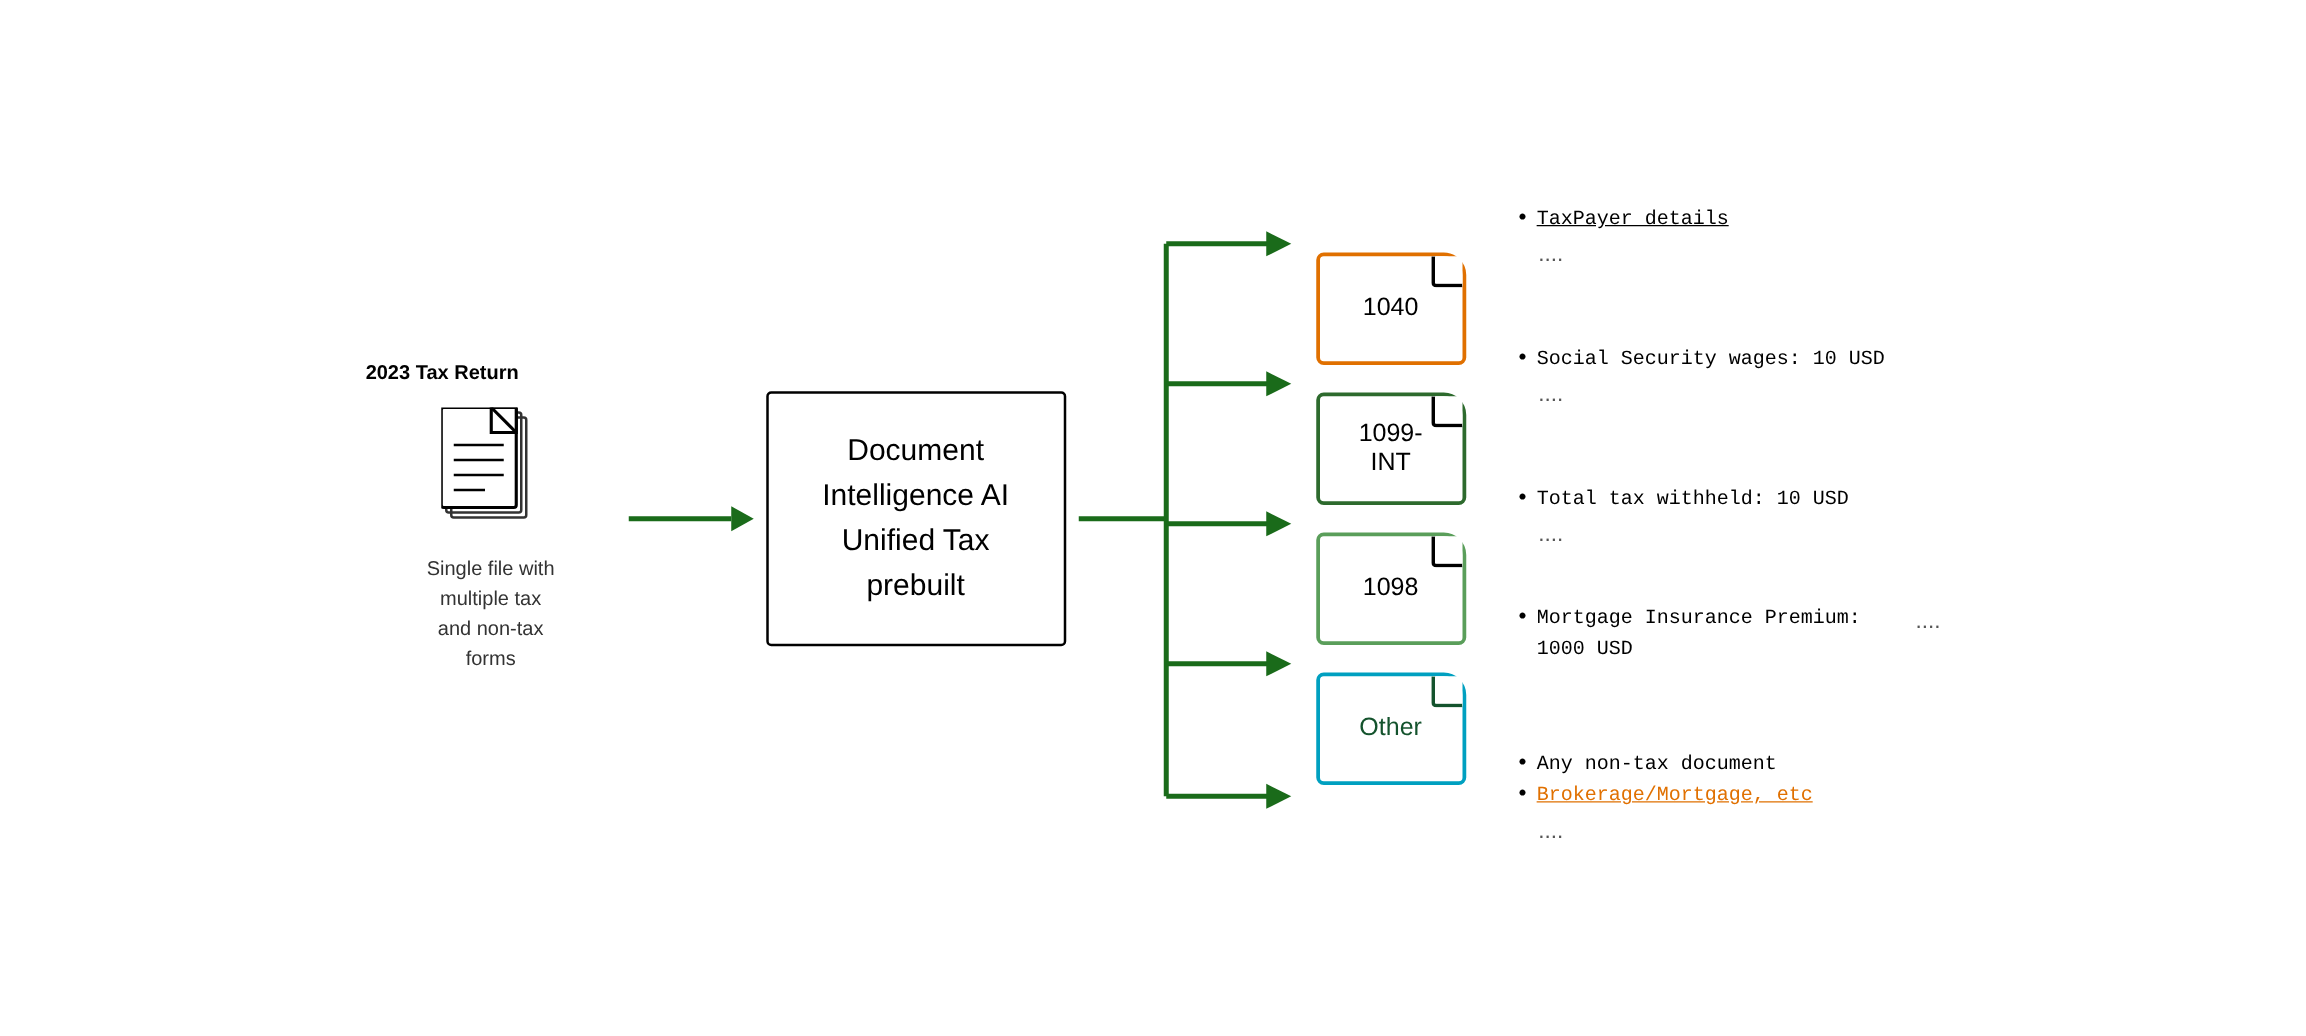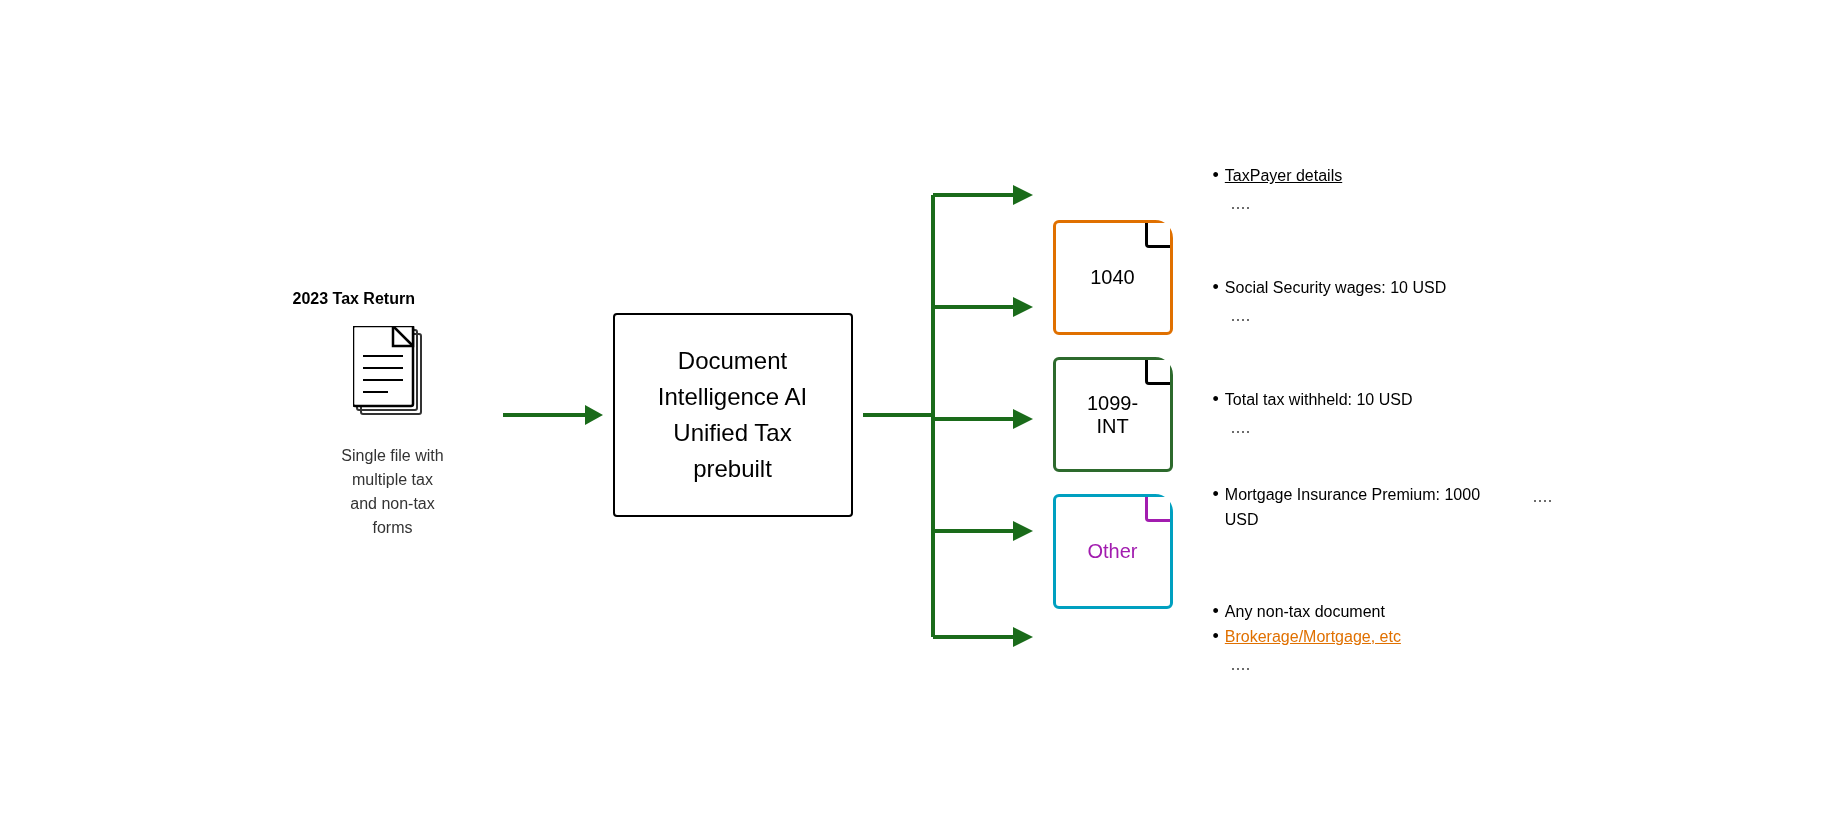--- a/index.html
+++ b/index.html
@@ -105,21 +105,21 @@
     }
 
     .form-row {
       display: flex;
       align-items: center;
       gap: 0;
     }
 
     .form-card {
       width: 120px;
-      height: 115px;
+      height: 90px;
       border-radius: 6px 18px 6px 6px;
       border: 3px solid;
       display: flex;
       align-items: center;
       justify-content: center;
       font-size: 20px;
       font-weight: 500;
       color: #000;
       background: #fff;
       position: relative;
@@ -137,41 +137,42 @@
       border-bottom: 3px solid currentColor;
       border-left: 3px solid currentColor;
       border-radius: 0 0 0 4px;
       
     }
 
     .form-card.orange { border-color: #E07000; color: #000; }
     .form-card.purple { border-color: #9B27AF; color: #000; }
     .form-card.dark-green { border-color: #2D6A2D; color: #000; }
     .form-card.light-green { border-color: #5A9E5A; color: #000; }
-    .form-card.cyan { border-color: #00A0C0; color: #a21caf; }
+    .form-card.cyan { border-color: #00A0C0; color: #14532d; }
 
     
     .info-section {
       display: flex;
       flex-direction: column;
       gap: 22px;
       margin-left: 40px;
       flex-shrink: 0;
       width: 340px;
     }
 
     .info-block {
       font-size: 16px;
       color: #000;
       line-height: 1.6;
     }
 
     .info-block ul {
       list-style: none;
       padding: 0;
+      font-family: Liberation Mono, monospace;
     }
 
     .info-block ul li {
       padding-left: 0;
       display: flex;
       align-items: flex-start;
       gap: 6px;
     }
 
     .info-block ul li::before {
@@ -268,20 +269,25 @@
       <div class="form-card orange" style="border-color:#E07000;">
         <span>1040</span>
       </div>
     </div>
     <div class="form-row">
       <div class="form-card dark-green" style="border-color:#2D6A2D;">
         <span style="text-align:center;">1099-<br>INT</span>
       </div>
     </div>
     <div class="form-row">
+      <div class="form-card light-green" style="border-color:#5A9E5A;">
+        <span>1098</span>
+      </div>
+    </div>
+    <div class="form-row">
       <div class="form-card cyan" style="border-color:#00A0C0;">
         <span>Other</span>
       </div>
     </div>
   </div>
 
   <div class="info-section">
 
     <div class="info-block" style="height:90px; display:flex; flex-direction:column; justify-content:center;">
       <ul>

